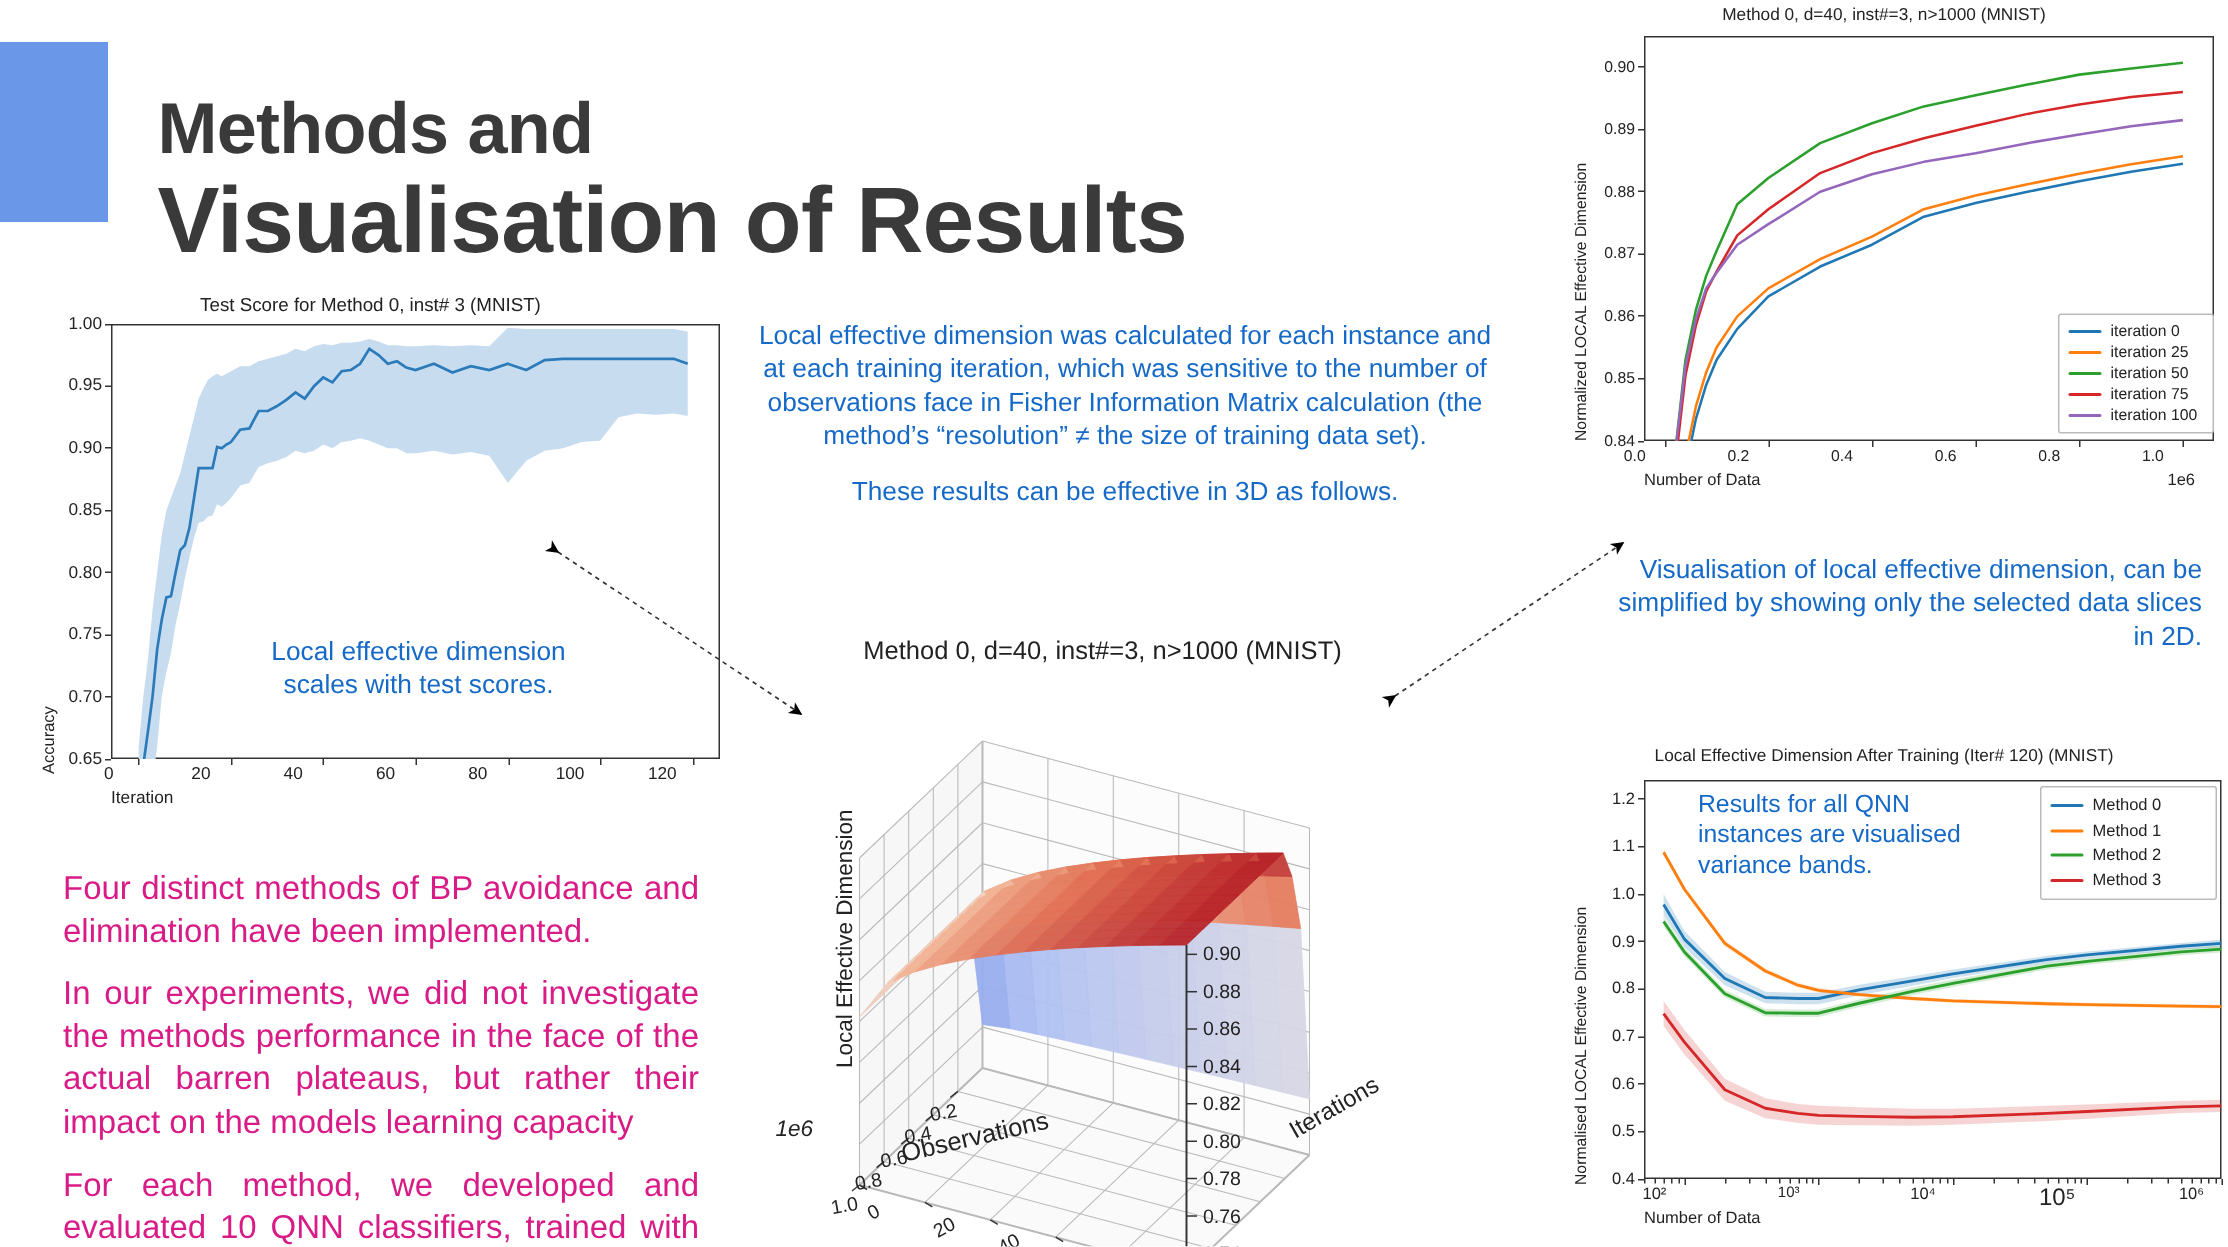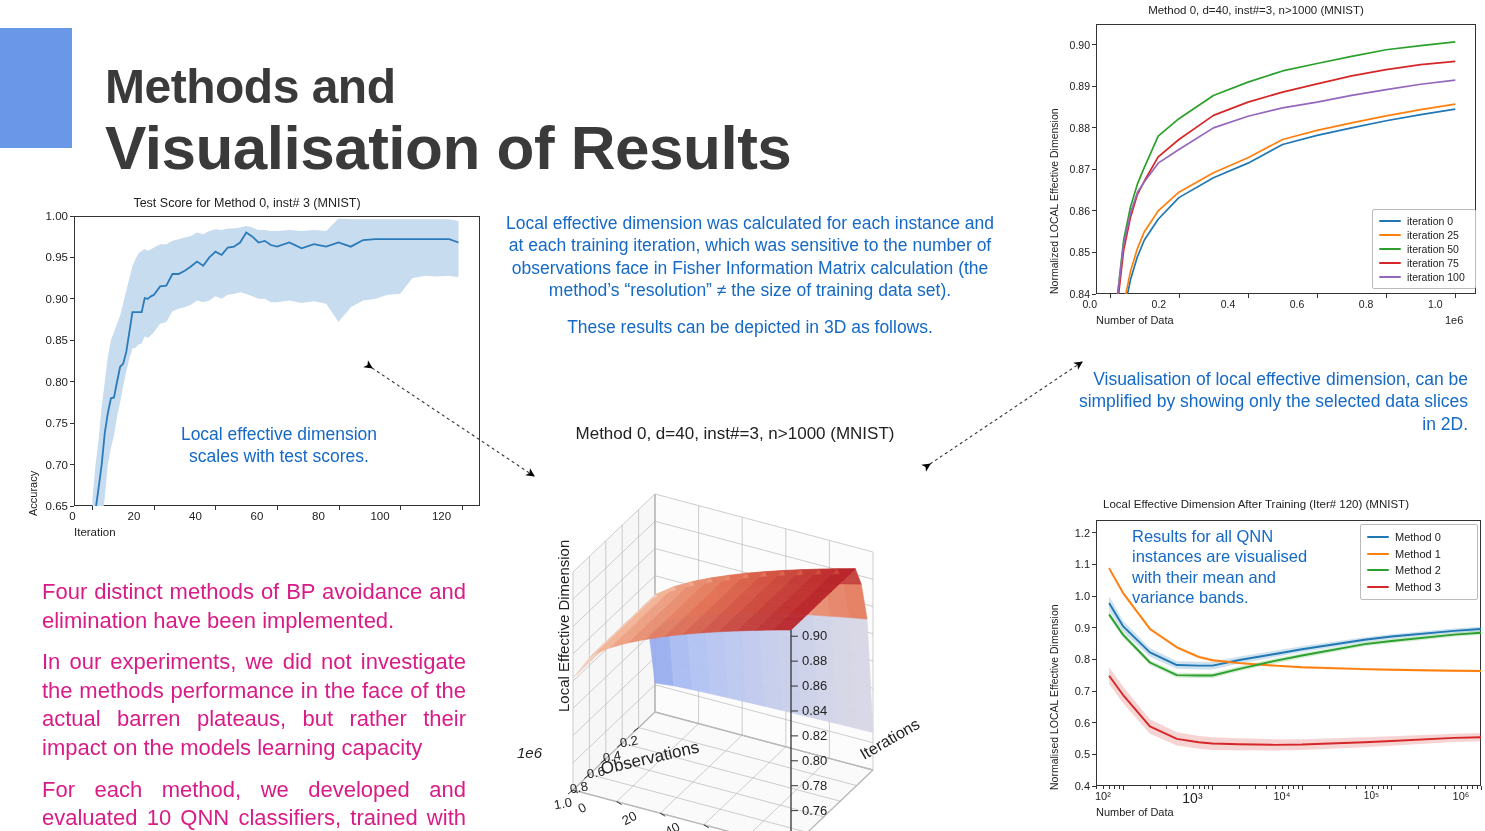--- a/index.html
+++ b/index.html
@@ -200,25 +200,25 @@
       <div class="ytick" style="left:16px;top:129.66666666666666px;width:44px;font-size:11px;">0.9</div>
       <div class="tickmark" style="left:62px;top:129.16666666666666px;width:4px;height:1px;"></div>
       <div class="ytick" style="left:16px;top:98px;width:44px;font-size:11px;">1.0</div>
       <div class="tickmark" style="left:62px;top:97.5px;width:4px;height:1px;"></div>
       <div class="ytick" style="left:16px;top:66.33333333333329px;width:44px;font-size:11px;">1.1</div>
       <div class="tickmark" style="left:62px;top:65.83333333333329px;width:4px;height:1px;"></div>
       <div class="ytick" style="left:16px;top:34.666666666666686px;width:44px;font-size:11px;">1.2</div>
       <div class="tickmark" style="left:62px;top:34.166666666666686px;width:4px;height:1px;"></div>
       <div class="xtick" style="left:92.94623112311984px;top:292px;width:40px;margin-left:-20px;font-size:11px;">10²</div>
       <div class="tickmark" style="left:92.94623112311984px;top:288px;width:1px;height:4px;"></div>
-      <div class="xtick" style="left:182.4596733423399px;top:292px;width:40px;margin-left:-20px;font-size:14px;">10³</div>
+      <div class="xtick" style="left:182.4596733423399px;top:292px;width:40px;margin-left:-20px;font-size:10px;">10³</div>
       <div class="tickmark" style="left:182.4596733423399px;top:288px;width:1px;height:4px;"></div>
       <div class="xtick" style="left:271.9731155615599px;top:292px;width:40px;margin-left:-20px;font-size:11px;">10⁴</div>
       <div class="tickmark" style="left:271.9731155615599px;top:288px;width:1px;height:4px;"></div>
-      <div class="xtick" style="left:361.48655778077995px;top:292px;width:40px;margin-left:-20px;font-size:10px;">10⁵</div>
+      <div class="xtick" style="left:361.48655778077995px;top:292px;width:40px;margin-left:-20px;font-size:16px;">10⁵</div>
       <div class="tickmark" style="left:361.48655778077995px;top:288px;width:1px;height:4px;"></div>
       <div class="xtick" style="left:451px;top:292px;width:40px;margin-left:-20px;font-size:11px;">10⁶</div>
       <div class="tickmark" style="left:451px;top:288px;width:1px;height:4px;"></div>
       <div class="tickmark" style="left:66px;top:288px;width:1px;height:2.5px;"></div>
       <div class="tickmark" style="left:73.08778589292992px;top:288px;width:1px;height:2.5px;"></div>
       <div class="tickmark" style="left:79.08042347829209px;top:288px;width:1px;height:2.5px;"></div>
       <div class="tickmark" style="left:84.27148227325932px;top:288px;width:1px;height:2.5px;"></div>
       <div class="tickmark" style="left:88.85032063572034px;top:288px;width:1px;height:2.5px;"></div>
       <div class="tickmark" style="left:119.89246224623969px;top:288px;width:1px;height:2.5px;"></div>
       <div class="tickmark" style="left:135.6549969890301px;top:288px;width:1px;height:2.5px;"></div>
@@ -269,21 +269,20 @@
       </div>
       <div class="legend-row">
         <span class="legend-swatch" style="background:#d62728;"></span>
         <span class="legend-label">Method 3</span>
       </div>
     </div>
 
   <div class="blue-text abs" style="left:102px;top:28px;width:250px;line-height:1.24;font-size:16.5px;">
     <div>Results for all QNN</div>
     <div>instances are visualised</div>
-    <div>with their mean and</div>
     <div>variance bands.</div>
   </div>
 </div>
 
 <div class="abs" id="plot3d-wrap" style="left:495px;top:412px;width:535px;height:419px;">
   <div class="abs" style="left:40px;top:12px;width:400px;text-align:center;font-size:17px;color:#222;white-space:nowrap;">Method 0, d=40, inst#=3, n&gt;1000 (MNIST)</div>
   <div class="ylab-rot" style="left:60px;top:300px;font-size:15px;">Local Effective Dimension</div>
   <svg id="c4-svg" class="abs" style="left:0;top:0;" width="535" height="419">
       <polygon points="160.0,300.0 78.0,378.0 296.0,436.0 378.0,358.0" fill="#fafafa" fill-opacity="1" stroke="none"></polygon>
       <polygon points="160.0,300.0 378.0,358.0 378.0,140.0 160.0,82.0" fill="#fcfcfc" fill-opacity="1" stroke="none"></polygon>
@@ -545,21 +544,21 @@
       <div style="position:absolute;left:169.2px;top:405.2px;width:34px;font-size:13px;color:#222;transform:rotate(-28deg);">40</div>
       <div style="position:absolute;left:212.79999999999998px;top:416.8px;width:34px;font-size:13px;color:#222;transform:rotate(-28deg);">60</div>
       <div style="position:absolute;left:22px;top:332px;font-size:15px;color:#222;font-style:italic;">1e6</div>
       <div style="position:absolute;left:104px;top:348px;font-size:17px;color:#222;transform:rotate(-13deg);transform-origin:0 0;">Observations</div>
       <div style="position:absolute;left:362px;top:336px;font-size:16px;color:#222;transform:rotate(-30deg);transform-origin:0 0;">Iterations</div>
     </div>
 </div>
 
 <div class="abs blue-text" style="left:500px;top:212px;width:500px;text-align:center;">
   <div>Local effective dimension was calculated for each instance and at each training iteration, which was sensitive to the number of observations face in Fisher Information Matrix calculation (the method’s “resolution” ≠ the size of training data set).</div>
-  <div style="margin-top:14px;">These results can be depicted in 3D as follows.</div>
+  <div style="margin-top:14px;">These results can be effective in 3D as follows.</div>
 </div>
 
 <div class="abs blue-text" style="left:1068px;top:368px;width:400px;text-align:right;">
   <div>Visualisation of local effective dimension, can be simplified by showing only the selected data slices in 2D.</div>
 </div>
 
 <div class="abs pink-text" style="left:42px;top:578px;width:424px;">
   <p>Four distinct methods of BP avoidance and elimination have been implemented.</p>
   <p>In our experiments, we did not investigate the methods performance in the face of the actual barren plateaus, but rather their impact on the models learning capacity</p>
   <p>For each method, we developed and evaluated 10 QNN classifiers, trained  with two distinct data sets (IRIS and MNIST).</p>

